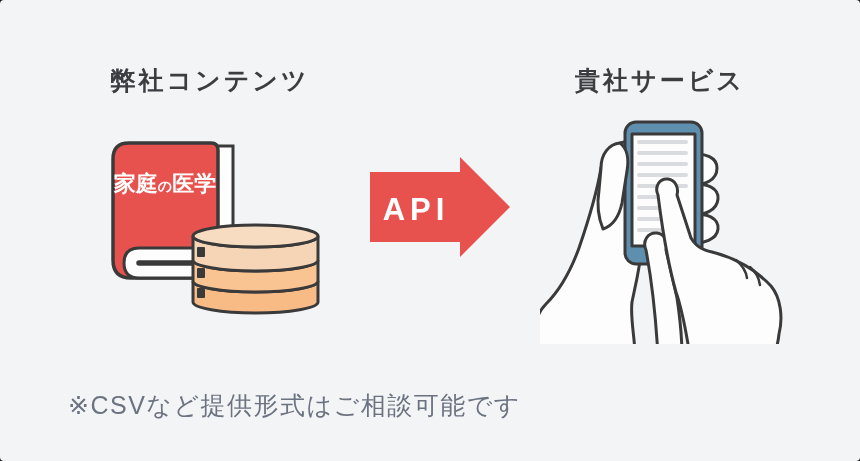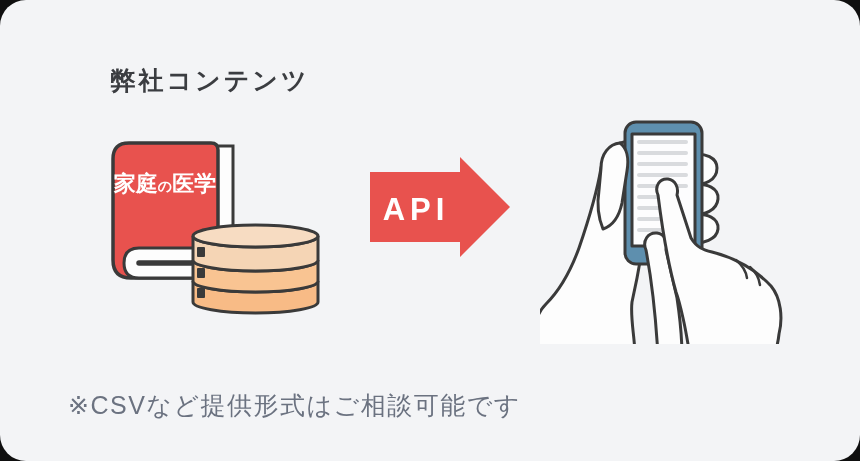--- a/index.html
+++ b/index.html
@@ -1,18 +1,18 @@
 <!DOCTYPE html>
 <html><head>
 <meta charset="utf-8">
 <style>
   html,body{margin:0;padding:0;background:#0f0f0f;}
   .stage{
     position:relative;width:860px;height:461px;
-    background:#f3f4f6;border-radius:26px;overflow:hidden;
+    background:#f3f4f6;border-radius:4px;overflow:hidden;
     font-family:"Liberation Sans","DejaVu Sans",sans-serif;
   }
   .title{
     position:absolute;top:64px;height:32px;line-height:32px;
     font-size:25px;font-weight:bold;color:#3b3d41;
     letter-spacing:3px;text-align:center;white-space:nowrap;
   }
   .title-left{left:90px;width:240px;}
   .title-right{left:535px;width:250px;}
   .illus-left{position:absolute;left:90px;top:130px;width:240px;height:190px;}
@@ -23,20 +23,21 @@
     font-size:25px;color:#6b7280;letter-spacing:1.5px;white-space:nowrap;margin-left:30px;
   }
   svg{display:block;}
 </style>
 </head>
 <body>
 
 <div class="stage">
 
   <div class="title title-left">弊社コンテンツ</div>
+  <div class="title title-right">貴社サービス</div>
 
   <svg class="illus-left" viewBox="0 0 240 190">
 
     <rect x="126" y="16" width="17" height="108" fill="#fdfdfd" stroke="#3a3a3a" stroke-width="3"></rect>
 
     <path d="M39,13 L121,13 Q128,13 128,20 L128,141 Q128,148 121,148 L41,148 Q23,148 23,130 L23,29 Q23,13 39,13 Z" fill="#e8524e" stroke="#3a3a3a" stroke-width="3.5" stroke-linejoin="round"></path>
 
     <path d="M49,118 L200,118 L200,148 L49,148 Q34,148 34,133 Q34,118 49,118 Z" fill="#fdfdfd" stroke="#3a3a3a" stroke-width="3" stroke-linejoin="round"></path>
     <path d="M49,133 L186,133" stroke="#3a3a3a" stroke-width="5.5" stroke-linecap="round" fill="none"></path>
 

